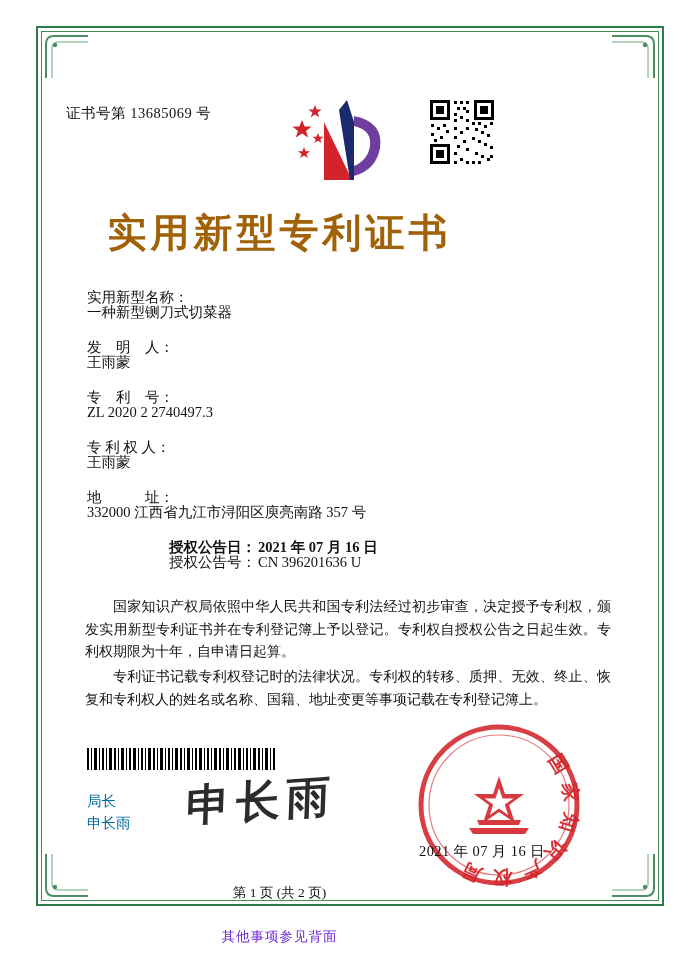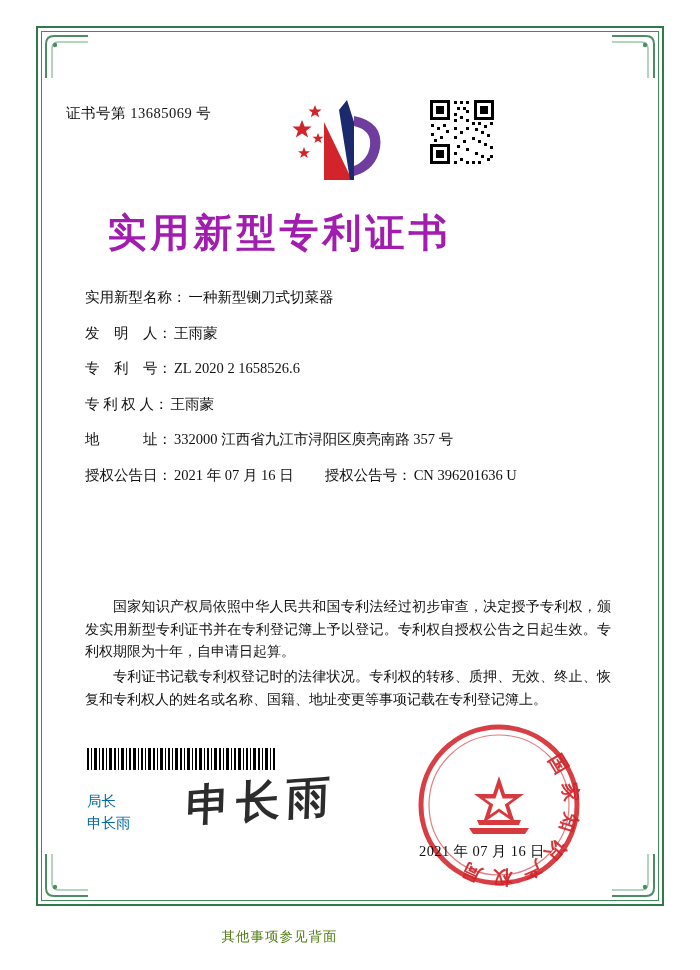--- a/index.html
+++ b/index.html
@@ -81,54 +81,56 @@
 
   .title {
     position: absolute;
     left: 0;
     right: 0;
     top: 206px;
     text-align: center;
     font-size: 39px;
     font-weight: bold;
     letter-spacing: 4px;
-    color: #a21caf;
+    color: #a16207;
     font-family: "DejaVu Serif", "Liberation Serif", serif;
   }
 
   .fields {
     position: absolute;
     left: 85px;
     top: 290px;
     width: 540px;
     font-size: 14.5px;
     line-height: 1;
     color: #111;
   }
   .field-row {
     display: flex;
     align-items: baseline;
     margin-bottom: 21px;
+    flex-direction: column;
   }
   .field-label {
     white-space: pre;
     flex: 0 0 auto;
   }
   .field-value {
     margin-left: 2px;
     white-space: pre;
   }
   .field-row.two-col .col2 {
-    margin-left: 31px;
+    margin-left: 84px;
     display: flex;
     align-items: flex-end;
   }
   .field-row.two-col .col1 {
     display: flex;
     align-items: flex-end;
+    font-weight: bold;
   }
 
   .paragraphs {
     position: absolute;
     left: 85px;
     top: 596px;
     width: 534px;
     font-size: 14px;
     line-height: 1.62;
     text-align: justify;
@@ -198,21 +200,21 @@
     color: #111;
   }
 
   .footer-note {
     position: absolute;
     left: 0;
     right: 0;
     top: 928px;
     text-align: center;
     font-size: 13.5px;
-    color: #4d7c0f;
+    color: #6d28d9;
     letter-spacing: 1px;
   }
 </style>
 </head>
 <body>
 
 <div class="page">
 
   <div class="border-outer"></div>
   <div class="border-inner"></div>
@@ -334,21 +336,21 @@
     <div class="field-row">
       <span class="field-label">实用新型名称：</span>
       <span class="field-value">一种新型铡刀式切菜器</span>
     </div>
     <div class="field-row">
       <span class="field-label">发　明　人：</span>
       <span class="field-value">王雨蒙</span>
     </div>
     <div class="field-row">
       <span class="field-label">专　利　号：</span>
-      <span class="field-value">ZL 2020 2 1658526.6</span>
+      <span class="field-value">ZL 2020 2 2740497.3</span>
     </div>
     <div class="field-row">
       <span class="field-label">专 利 权 人：</span>
       <span class="field-value">王雨蒙</span>
     </div>
     <div class="field-row">
       <span class="field-label">地　　　址：</span>
       <span class="field-value">332000 江西省九江市浔阳区庾亮南路 357 号</span>
     </div>
     <div class="field-row two-col">
@@ -447,16 +449,17 @@
         <path d="M-22 18 L22 18 L20 23 L-20 23 Z" fill="#d2242a"></path>
       </g>
       <text font-family="'DejaVu Serif','Liberation Serif',serif" font-size="19" font-weight="bold" fill="#d2242a" opacity="0.92" letter-spacing="9">
         <textPath href="#ringpath" startOffset="13%">国家知识产权局</textPath>
       </text>
     </svg>
   </div>
 
   <div class="seal-date">2021 年 07 月 16 日</div>
 
+  <div class="page-number">第 1 页 (共 2 页)</div>
 
   <div class="footer-note">其他事项参见背面</div>
 
 </div>
 
 </body></html>

